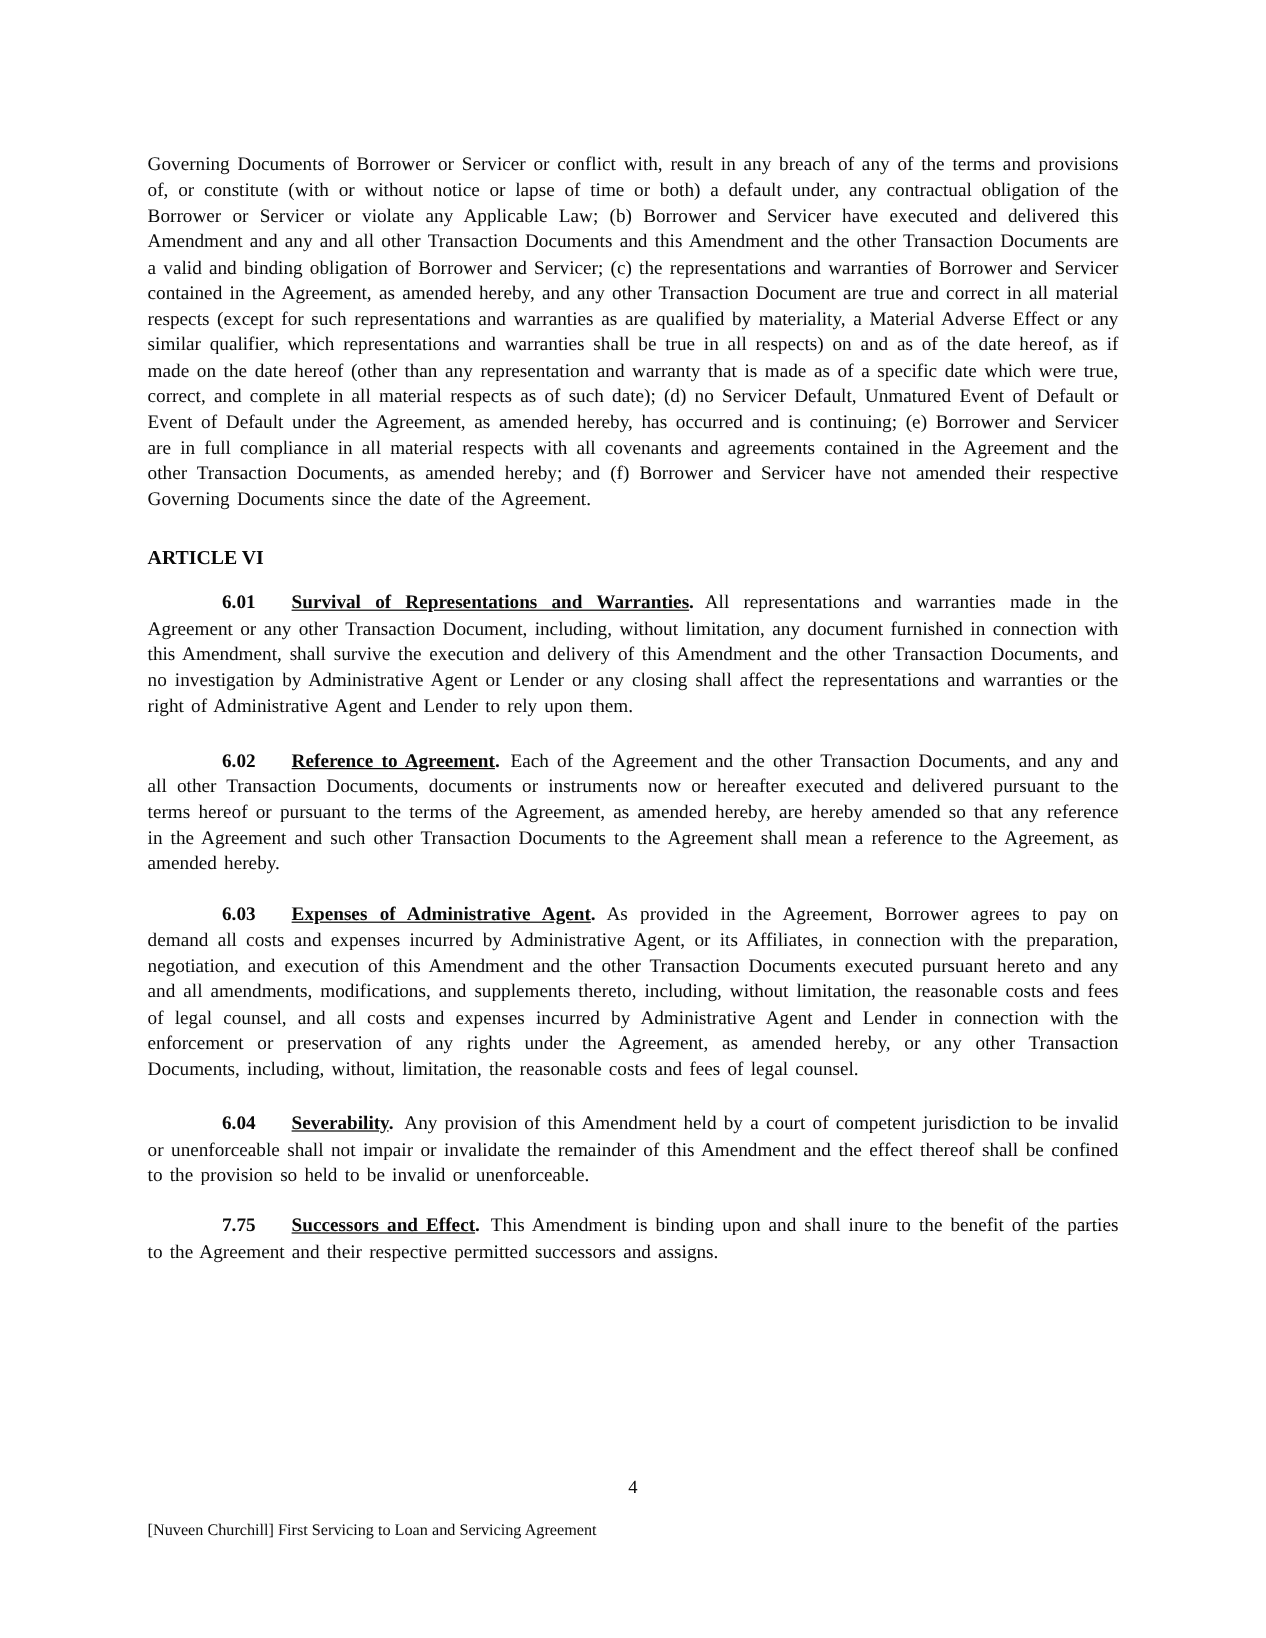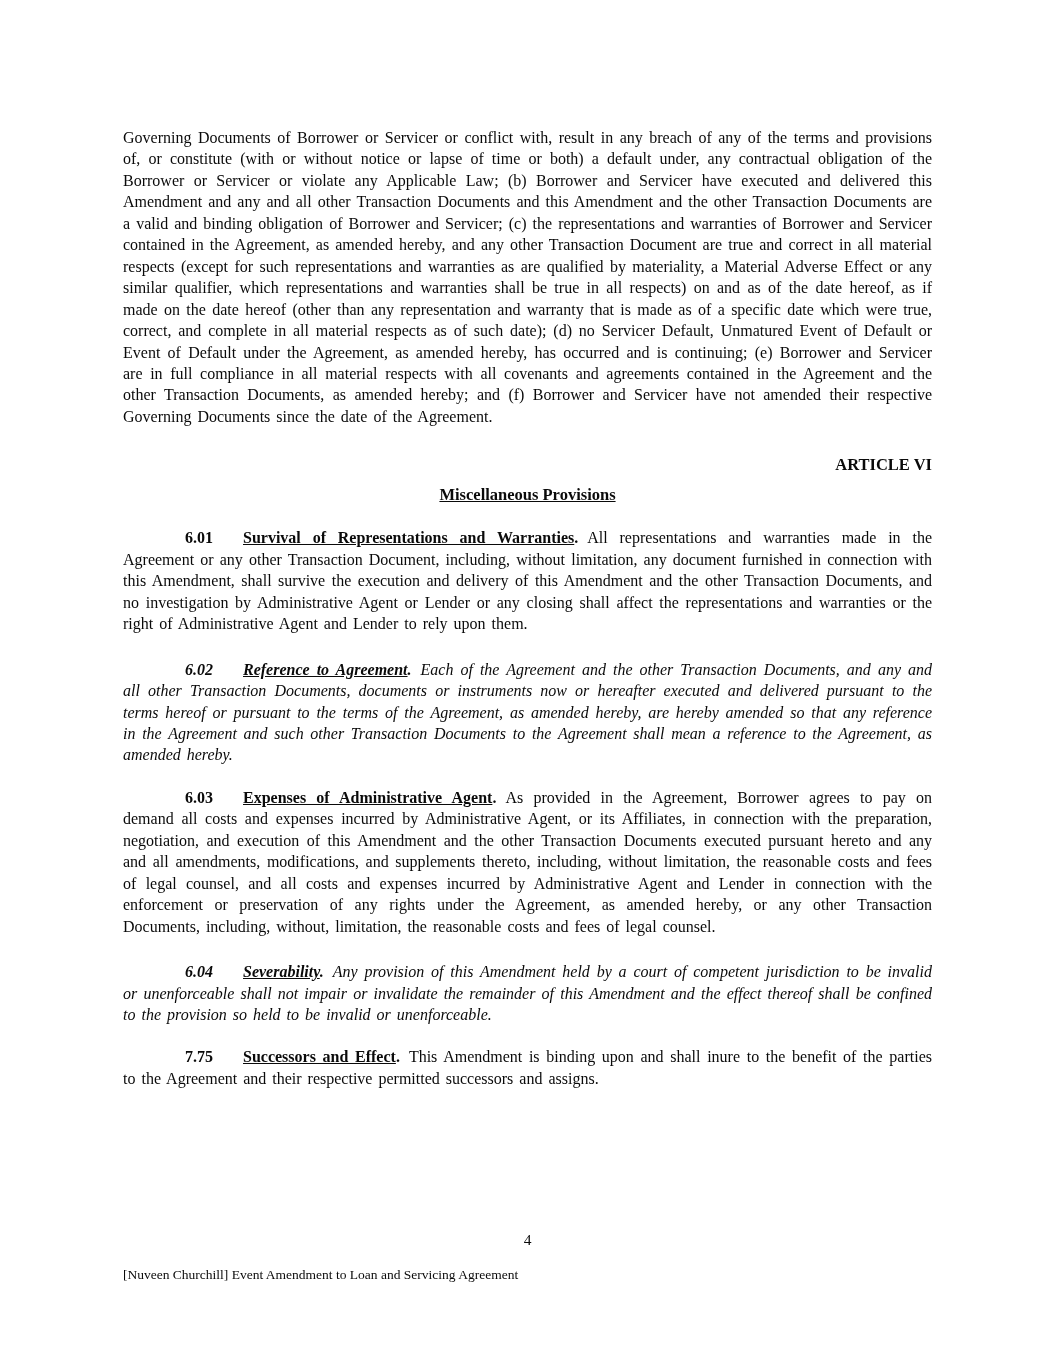--- a/index.html
+++ b/index.html
@@ -27,21 +27,21 @@
     font-size: 16px;
     line-height: 21.45px;
     text-align: justify;
     word-spacing: 2px;
     margin: 0 0 22px 0;
   }
   .intro {
     margin-bottom: 27px;
   }
   .center-head {
-    text-align: right;
+    text-align: left;
     font-weight: bold;
     font-size: 16.5px;
     line-height: 21px;
     margin: 12px 0 9px 0;
   }
   .center-subhead {
     text-align: center;
     font-weight: bold;
     font-size: 16.5px;
     line-height: 21px;
@@ -58,21 +58,21 @@
   }
   .sec-head {
     font-weight: bold;
     text-decoration: underline;
   }
   .sec-suffix {
     font-weight: bold;
     margin-right: 9px;
   }
   .m24 { margin-bottom: 24px; }
-  .m21 { margin-bottom: 21px; font-style: italic; }
+  .m21 { margin-bottom: 21px; }
   .page-number {
     position: absolute;
     left: 0;
     top: 1231px;
     width: 1055px;
     text-align: center;
     font-size: 15.5px;
     line-height: 18px;
   }
   .footer {
@@ -88,32 +88,31 @@
 </head>
 <body>
 
 <div class="page">
   <div class="content">
 
     <p class="par intro">Governing Documents of Borrower or Servicer or conflict with, result in any breach of any of the terms and provisions of, or constitute (with or without notice or lapse of time or both) a default under, any contractual obligation of the Borrower or Servicer or violate any Applicable Law; (b) Borrower and Servicer have executed and delivered this Amendment and any and all other Transaction Documents and this Amendment and the other Transaction Documents are a valid and binding obligation of Borrower and Servicer; (c) the representations and warranties of Borrower and Servicer contained in the Agreement, as amended hereby, and any other Transaction Document are true and correct in all material respects (except for such representations and warranties as are qualified by materiality, a Material Adverse Effect or any similar qualifier, which representations and warranties shall be true in all respects) on and as of the date hereof, as if made on the date hereof (other than any representation and warranty that is made as of a specific date which were true, correct, and complete in all material respects as of such date); (d) no Servicer Default, Unmatured Event of Default or Event of Default under the Agreement, as amended hereby, has occurred and is continuing; (e) Borrower and Servicer are in full compliance in all material respects with all covenants and agreements contained in the Agreement and the other Transaction Documents, as amended hereby; and (f) Borrower and Servicer have not amended their respective Governing Documents since the date of the Agreement.</p>
 
     <p class="center-head">ARTICLE VI</p>
 
-    <p class="center-subhead">Miscellaneous Provisions</p>
 
     <p class="par sec m24"><span class="sec-num">6.01</span><span class="sec-head">Survival of Representations and Warranties</span><span class="sec-suffix">.</span><span>All representations and warranties made in the Agreement or any other Transaction Document, including, without limitation, any document furnished in connection with this Amendment, shall survive the execution and delivery of this Amendment and the other Transaction Documents, and no investigation by Administrative Agent or Lender or any closing shall affect the representations and warranties or the right of Administrative Agent and Lender to rely upon them.</span></p>
 
     <p class="par sec m21"><span class="sec-num">6.02</span><span class="sec-head">Reference to Agreement</span><span class="sec-suffix">.</span><span>Each of the Agreement and the other Transaction Documents, and any and all other Transaction Documents, documents or instruments now or hereafter executed and delivered pursuant to the terms hereof or pursuant to the terms of the Agreement, as amended hereby, are hereby amended so that any reference in the Agreement and such other Transaction Documents to the Agreement shall mean a reference to the Agreement, as amended hereby.</span></p>
 
     <p class="par sec m24"><span class="sec-num">6.03</span><span class="sec-head">Expenses of Administrative Agent</span><span class="sec-suffix">.</span><span>As provided in the Agreement, Borrower agrees to pay on demand all costs and expenses incurred by Administrative Agent, or its Affiliates, in connection with the preparation, negotiation, and execution of this Amendment and the other Transaction Documents executed pursuant hereto and any and all amendments, modifications, and supplements thereto, including, without limitation, the reasonable costs and fees of legal counsel, and all costs and expenses incurred by Administrative Agent and Lender in connection with the enforcement or preservation of any rights under the Agreement, as amended hereby, or any other Transaction Documents, including, without, limitation, the reasonable costs and fees of legal counsel.</span></p>
 
     <p class="par sec m21"><span class="sec-num">6.04</span><span class="sec-head">Severability</span><span class="sec-suffix">.</span><span>Any provision of this Amendment held by a court of competent jurisdiction to be invalid or unenforceable shall not impair or invalidate the remainder of this Amendment and the effect thereof shall be confined to the provision so held to be invalid or unenforceable.</span></p>
 
     <p class="par sec"><span class="sec-num">7.75</span><span class="sec-head">Successors and Effect</span><span class="sec-suffix">.</span><span>This Amendment is binding upon and shall inure to the benefit of the parties to the Agreement and their respective permitted successors and assigns.</span></p>
 
   </div>
 
   <div class="page-number">4</div>
 
   <div class="footer">
-    <div>[Nuveen Churchill] Event Amendment to Loan and Servicing Agreement</div>
+    <div>[Nuveen Churchill] First Servicing to Loan and Servicing Agreement</div>
   </div>
 </div>
 
 </body></html>

